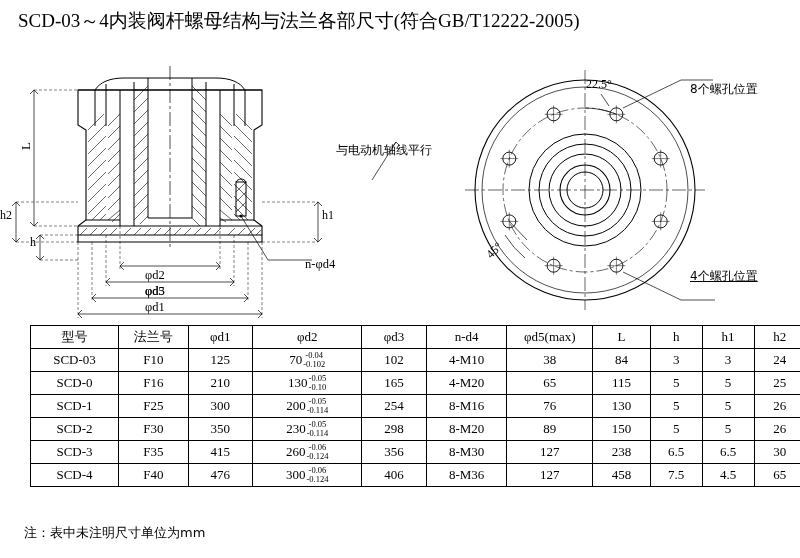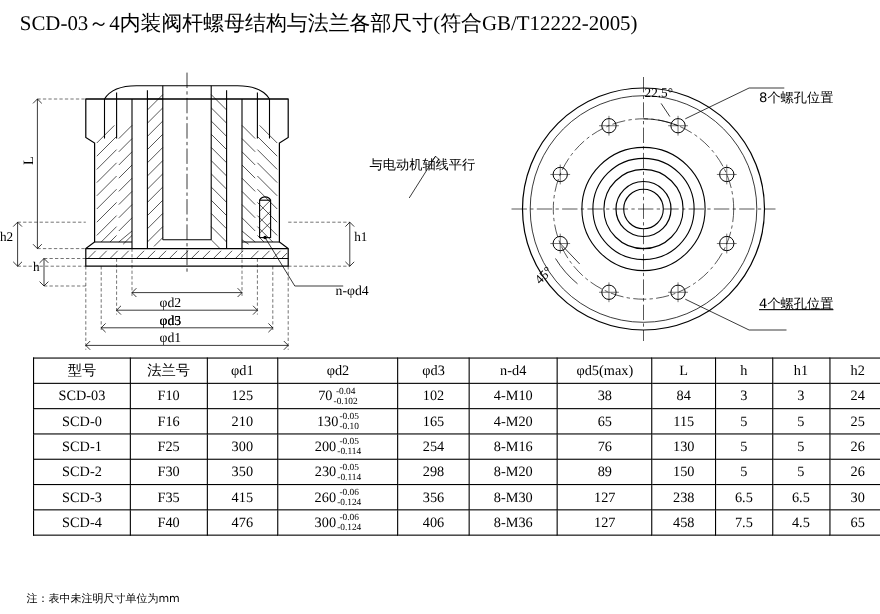--- a/index.html
+++ b/index.html
@@ -78,22 +78,22 @@
     line-height: 9px;
     text-align: center;
     margin-left: 1px;
     position: relative;
     top: 0px;
   }
   .tolstack span { display: block; }
   .note {
     position: absolute;
     left: 24px;
-    top: 537px;
-    font-size: 10px;
+    top: 524px;
+    font-size: 13px;
     font-family: "DejaVu Sans", sans-serif;
   }
 </style>
 </head>
 <body>
 
 <div id="page">
 
   <div class="title">SCD-03～4内装阀杆螺母结构与法兰各部尺寸(符合GB/T12222-2005)</div>
 

